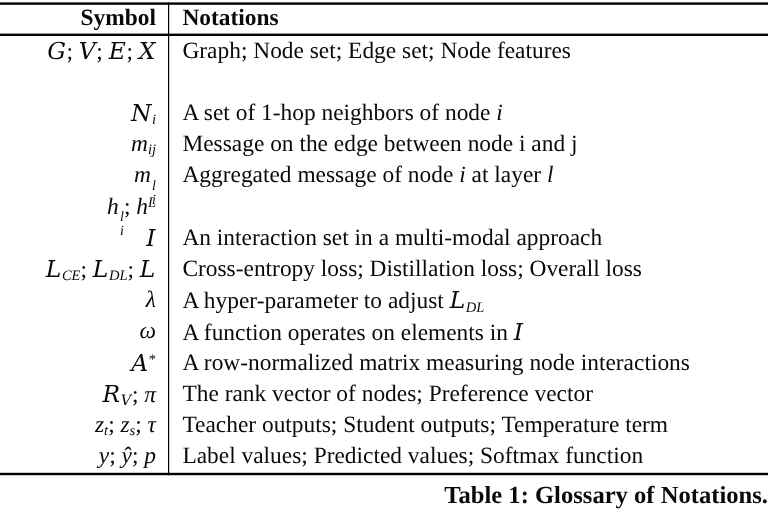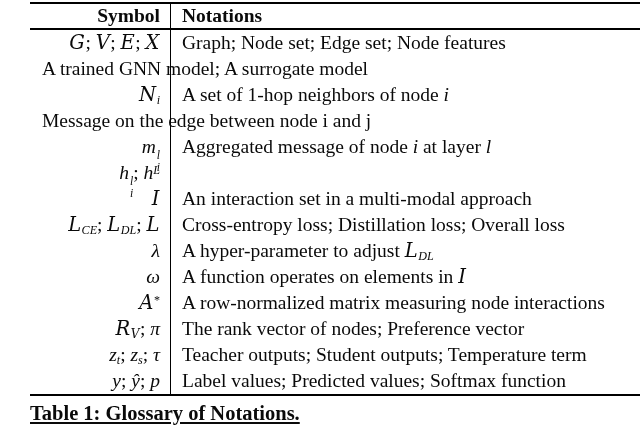--- a/index.html
+++ b/index.html
@@ -3,21 +3,21 @@
 <meta charset="utf-8">
 <style>
   * { box-sizing: border-box; margin: 0; padding: 0; }
   html, body {
     width: 640px; height: 426px;
     background: #ffffff;
     color: #0a0a0a;
     font-family: "Liberation Serif", "DejaVu Serif", serif;
     overflow: hidden;
   }
-  .page { padding-top: 2px; padding-left: 30px; }
+  .page { padding-top: 2px; }
 
   .gtable { position: relative; width: 640px; }
 
   .rule { background: #000; width: 100%; }
   .rule.top    { height: 2.4px; }
   .rule.mid    { height: 1.4px; }
   .rule.bottom { height: 2.4px; }
 
   .vrule {
     position: absolute;
@@ -54,53 +54,51 @@
     display: inline-flex; flex-direction: column;
     align-items: flex-start; justify-content: center;
     vertical-align: -0.5em;
     font-size: 0.6em;
     margin-left: 1px;
   }
   .ss > span { display: block; line-height: 1.05; }
 
   .caption {
     margin-top: 5px;
-    text-align: left;
+    text-align: right;
     font-weight: bold;
     font-size: 20.5px;
     line-height: 25px;
-    text-decoration: underline;
   }
 </style>
 </head>
 <body>
 
 <div class="page">
   <div class="gtable">
     <div class="rule top"></div>
     <div class="row header">
       <div class="cell sym">Symbol</div>
       <div class="cell def">Notations</div>
     </div>
     <div class="rule mid"></div>
     <div id="table-body">
         <div class="row">
           <div class="cell sym"><span class="cal">G</span>; <span class="cal">V</span>; <span class="cal">E</span>; <span class="cal">X</span></div>
           <div class="cell def">Graph; Node set; Edge set; Node features</div>
         </div>
         <div class="row">
-          <div class="cell def">A trained GNN model; A surrogate model</div>
         </div>
         <div class="row">
           <div class="cell sym"><span class="cal">N</span><sub><i>i</i></sub></div>
           <div class="cell def">A set of 1-hop neighbors of node <i>i</i></div>
         </div>
         <div class="row">
+          <div class="cell sym"><i>m</i><sub><i>ij</i></sub></div>
           <div class="cell def">Message on the edge between node i and j</div>
-          <div class="cell sym"><i>m</i><sub><i>ij</i></sub></div>
         </div>
         <div class="row">
           <div class="cell sym"><i>m</i><span class="ss">
               <span><i>l</i></span>
               <span><i>i</i></span>
             </span></div>
           <div class="cell def">Aggregated message of node <i>i</i> at layer <i>l</i></div>
         </div>
         <div class="row">
           <div class="cell sym"><i>h</i><span class="ss">

